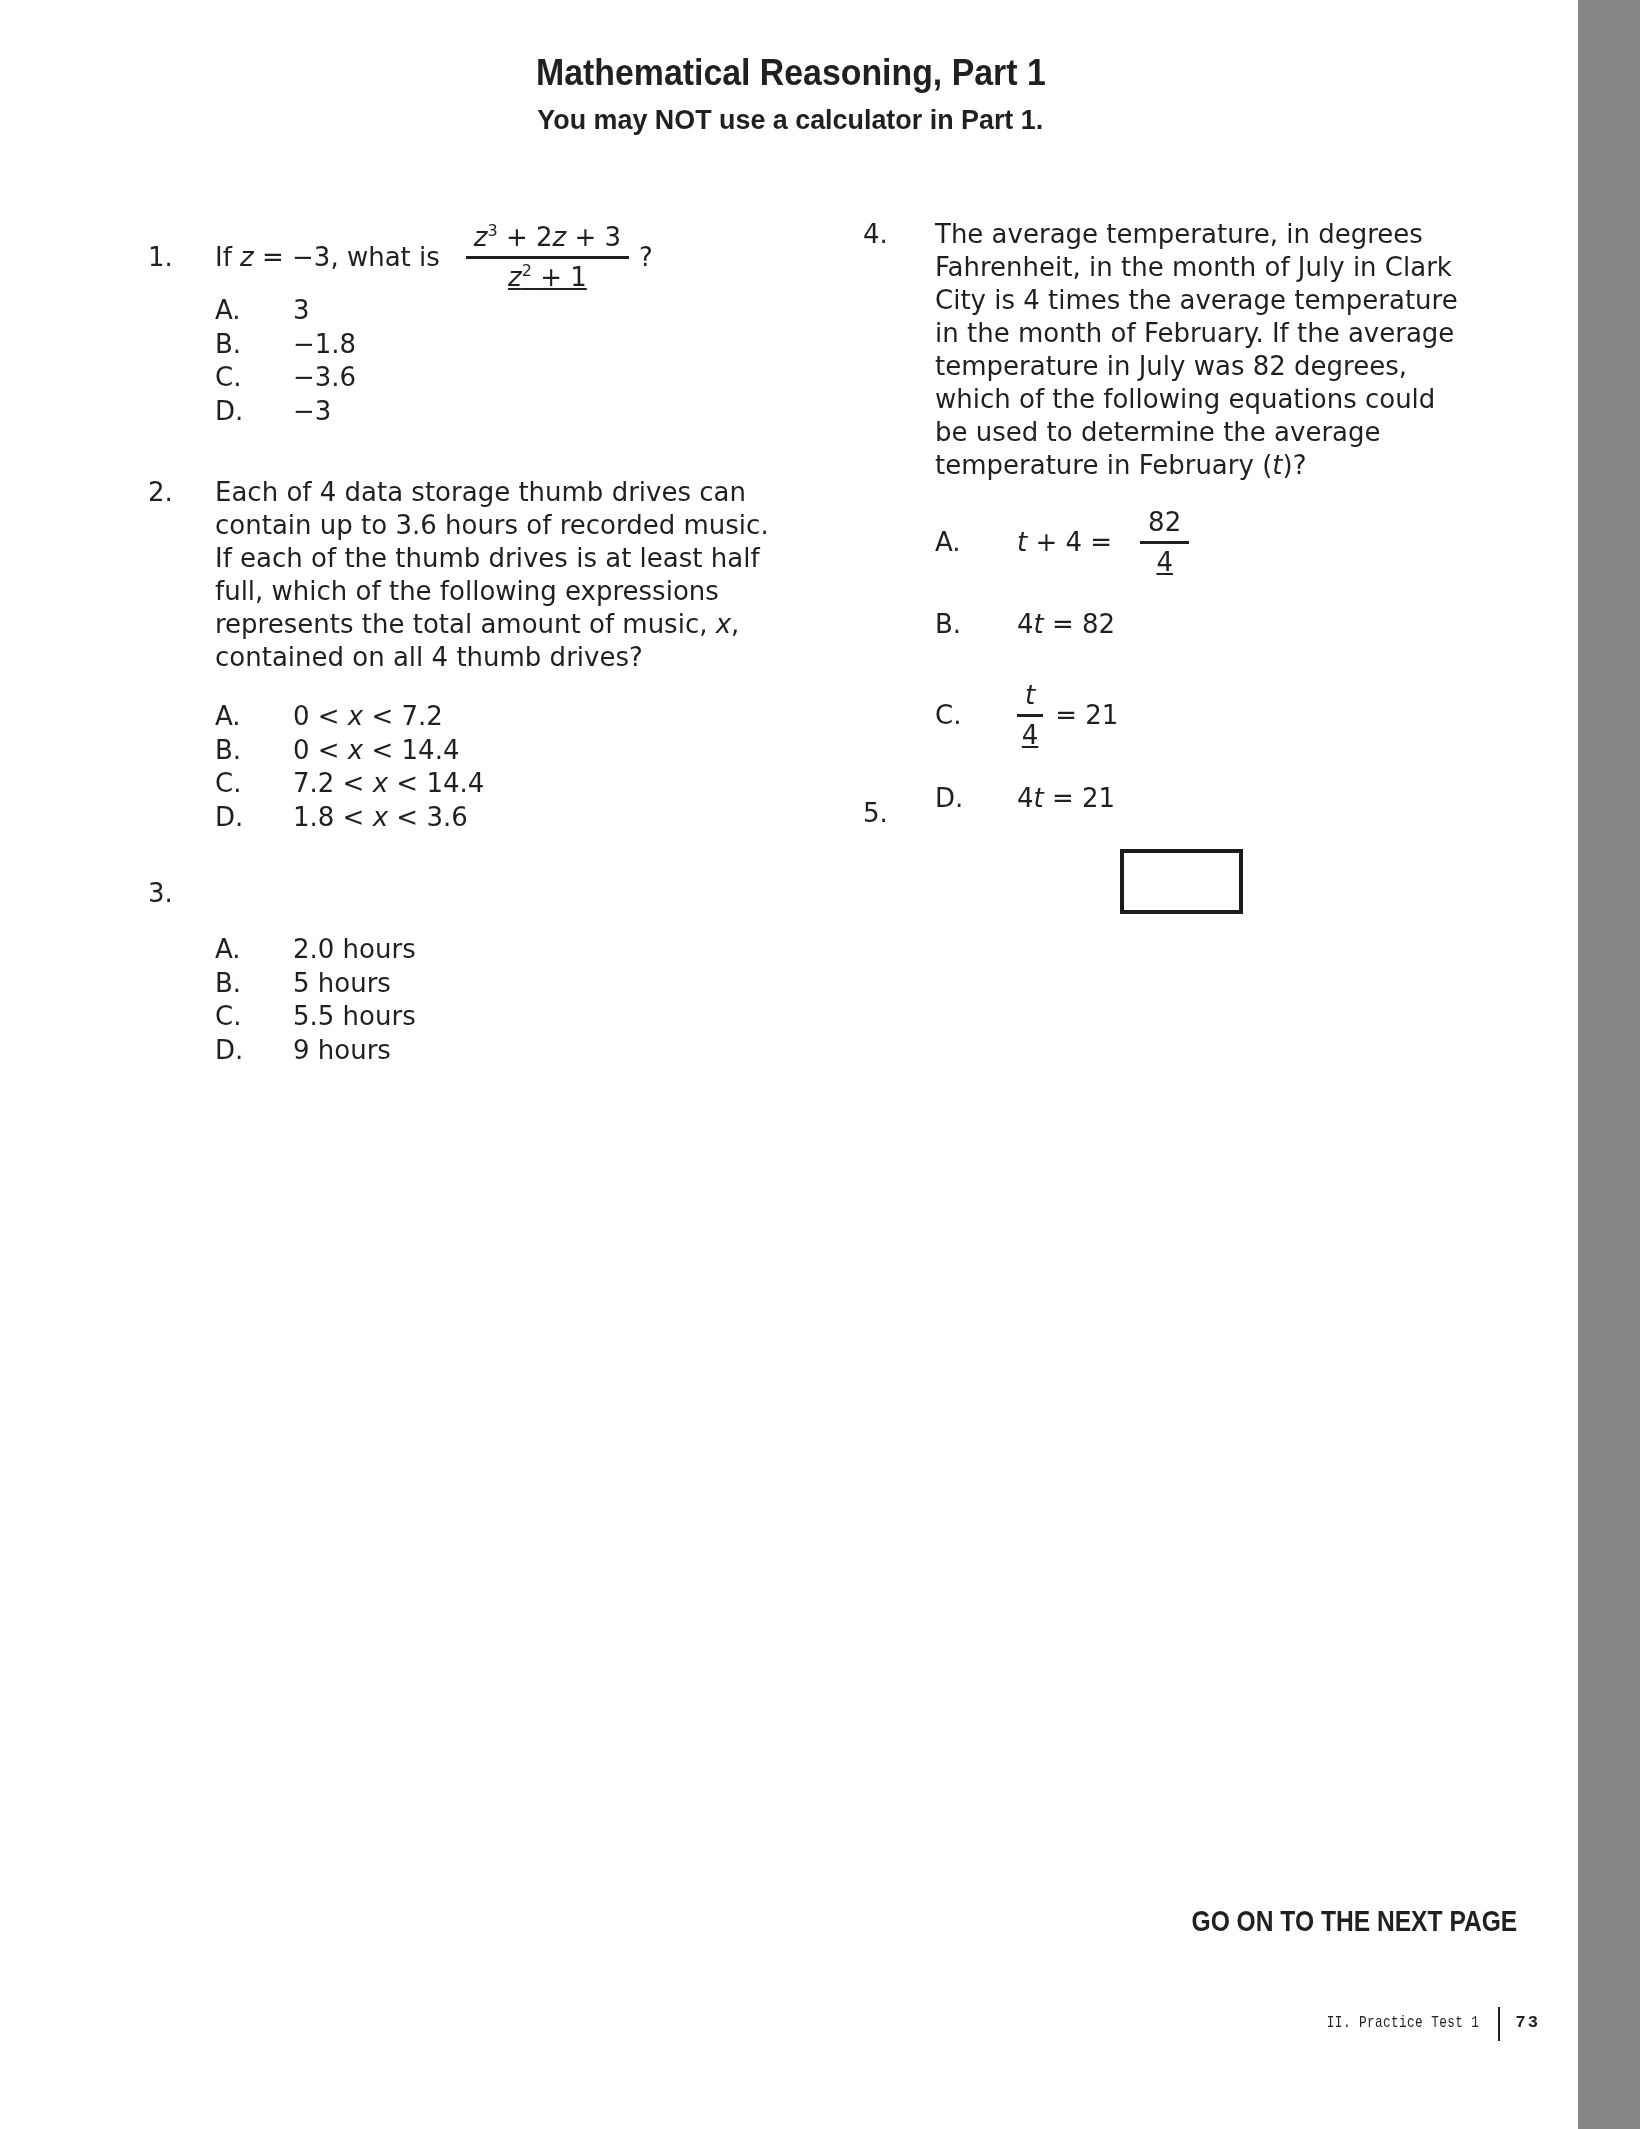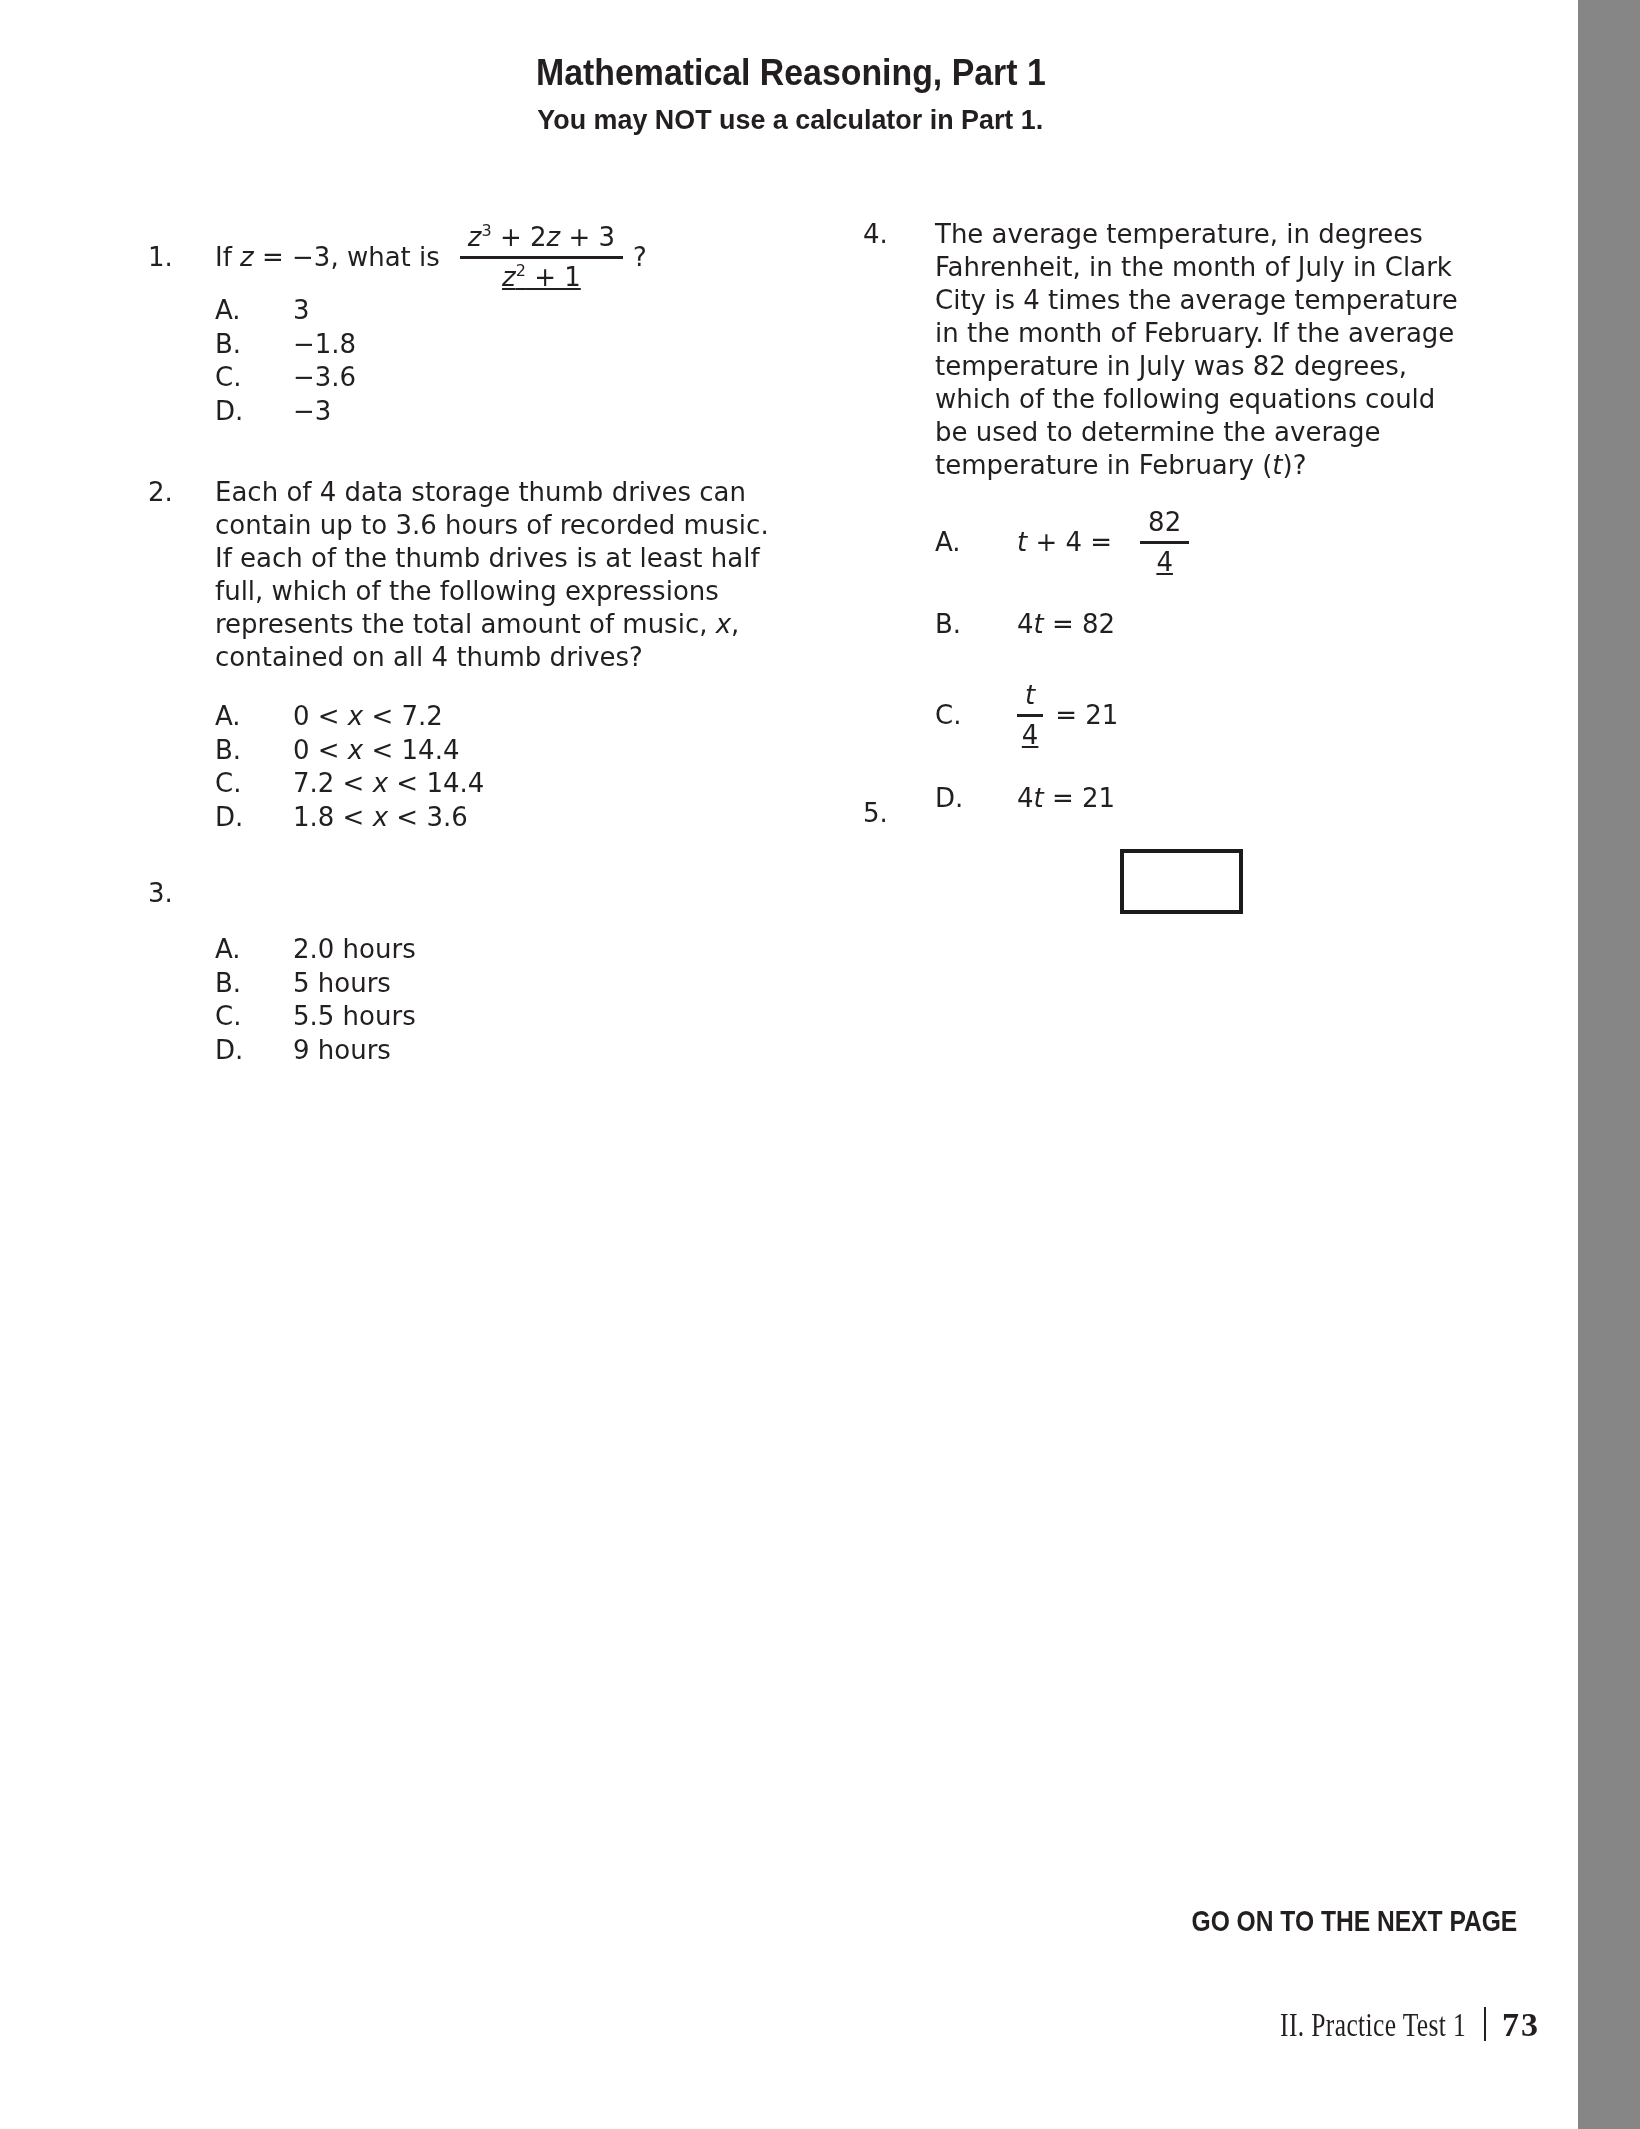--- a/index.html
+++ b/index.html
@@ -52,40 +52,40 @@
     box-sizing:border-box;width:123px;height:65px;border:4px solid #1c1a1a;
     margin-left:257px;margin-top:19px;background:#ffffff;
   }
 
   .go-on{
     position:absolute;right:123px;top:1903px;
     font-family:"Liberation Sans",sans-serif;font-weight:bold;font-size:30px;line-height:36px;
     transform:scaleX(0.82);transform-origin:100% 50%;white-space:nowrap;
   }
   .page-footer{
-    position:absolute;right:100px;top:2007px;display:flex;align-items:flex-end;
-    font-family:Liberation Serif, serif;font-size:34px;line-height:32px;white-space:nowrap;
+    position:absolute;right:100px;top:2007px;display:flex;align-items:flex-start;
+    font-family:Liberation Mono, monospace;font-size:17px;line-height:32px;white-space:nowrap;
   }
   .footer-section{display:inline-block;transform:scaleX(0.75);transform-origin:100% 50%;letter-spacing:0.5px;}
   .footer-divider{width:2px;height:34px;background:var(--ink);margin:0 16px 0 18px;}
   .footer-pagenum{font-weight:bold;letter-spacing:2px;}
 </style>
 </head>
 <body>
 
 <div class="gray-bar"></div>
 
 <div class="page-title">Mathematical Reasoning, Part 1</div>
 <div class="page-subtitle">You may NOT use a calculator in Part 1.</div>
 
 <div class="q" style="left:148px;top:222px;">
   <div class="stem-inline">
     <span class="qnum">1.</span>
     <span>If <i>z</i> = −3, what is</span>
-    <span class="frac" style="margin:0 10px 0 20px;">
+    <span class="frac" style="margin:0 10px 0 26px;">
       <span class="ftop"><i>z</i><sup>3</sup> + 2<i>z</i> + 3</span>
       <span class="fbot"><i>z</i><sup>2</sup> + 1</span>
     </span>
     <span>?</span>
   </div>
   <div class="choices" style="margin-top:1px;">
     <div class="choice">
       <span class="clabel">A.</span>
       <span>3</span>
     </div>

